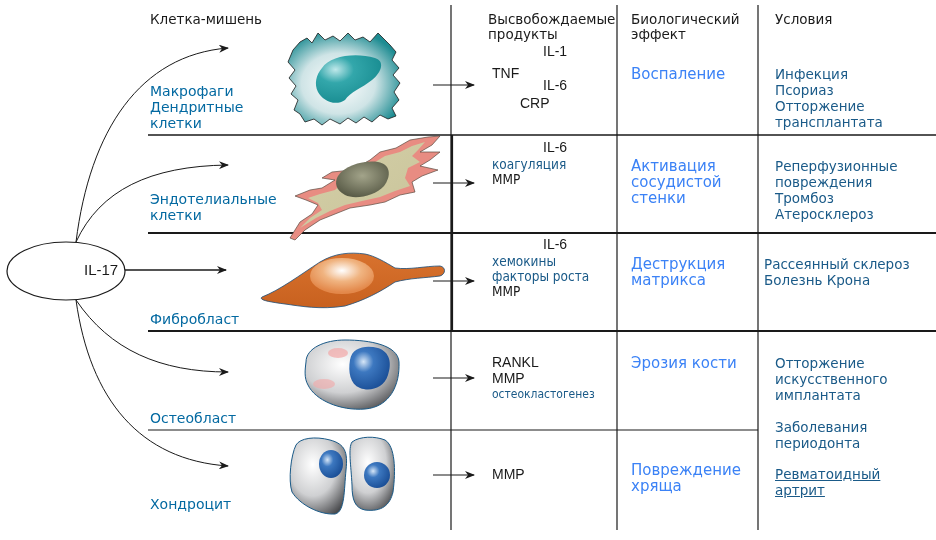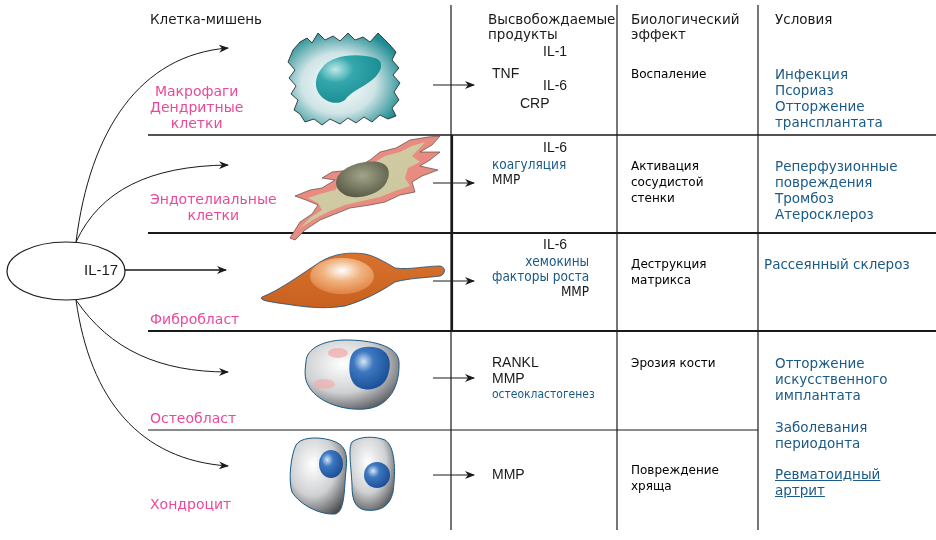--- a/index.html
+++ b/index.html
@@ -1,24 +1,24 @@
 <!DOCTYPE html>
 <html><head>
 <meta charset="utf-8">
 <style>
   html, body { margin: 0; padding: 0; background: #ffffff; }
   body { width: 936px; height: 540px; position: relative; overflow: hidden;
          font-family: "DejaVu Sans", sans-serif; color: #1a1a1a; }
   .abs { position: absolute; }
   .hdr { font-size: 13.5px; line-height: 15px; color: #1a1a1a; }
-  .cell-name { font-size: 14px; line-height: 16px; color: #ec4899; font-weight: normal; text-align: center; }
+  .cell-name { font-size: 14px; line-height: 16px; color: #0369a1; font-weight: normal; }
   .prod { font-family: "Liberation Sans", sans-serif; font-size: 14px; line-height: 15px; color: #1a1a1a; font-stretch: condensed; }
   .prod.blue { color: #1a5a88; font-family: "DejaVu Sans", sans-serif; font-size: 13.5px; }
   .prod.small { color: #1a5a88; font-family: "DejaVu Sans", sans-serif; font-size: 12px; text-align: right; }
-  .eff { font-size: 12px; line-height: 16px; color: #000000; }
+  .eff { font-size: 15px; line-height: 16px; color: #3b82f6; }
   .cond { font-size: 13.5px; line-height: 16px; color: #1a5a88; }
   .line-block div { white-space: nowrap; }
   svg.overlay { position: absolute; left: 0; top: 0; }
   .il17 { font-family: "Liberation Sans", sans-serif; font-size: 15px; color: #1a1a1a; }
 </style>
 </head>
 <body>
 
 <svg class="overlay" width="936" height="540" viewBox="0 0 936 540">
   <defs>
@@ -169,31 +169,32 @@
 </div>
 <div class="abs cond line-block" style="left:775px; top:158px;">
   <div>Реперфузионные</div>
   <div>повреждения</div>
   <div>Тромбоз</div>
   <div>Атеросклероз</div>
 </div>
 
 <div class="abs cell-name" style="left:150px; top:311px;">Фибробласт</div>
 <div class="abs prod" style="left:543px; top:237px;">IL-6</div>
-<div class="abs prod blue line-block" style="left:492px; top:254px; line-height:15px;text-align:right;">
+<div class="abs prod blue line-block" style="left:492px; top:254px; line-height:15px;">
   <div>хемокины</div>
   <div>факторы роста</div>
   <div style="color:#1a1a1a;">MMP</div>
 </div>
 <div class="abs eff line-block" style="left:631px; top:256px;">
   <div>Деструкция</div>
   <div>матрикса</div>
 </div>
 <div class="abs cond line-block" style="left:764px; top:256px;">
   <div>Рассеянный склероз</div>
+  <div>Болезнь Крона</div>
 </div>
 
 <div class="abs cell-name" style="left:150px; top:410px;">Остеобласт</div>
 <div class="abs prod line-block" style="left:492px; top:354px; line-height:16px;">
   <div>RANKL</div>
   <div>MMP</div>
 </div>
 <div class="abs prod small" style="left:492px; top:387px;">остеокластогенез</div>
 <div class="abs eff" style="left:631px; top:355px;">Эрозия кости</div>
 <div class="abs cond line-block" style="left:775px; top:355px;">

